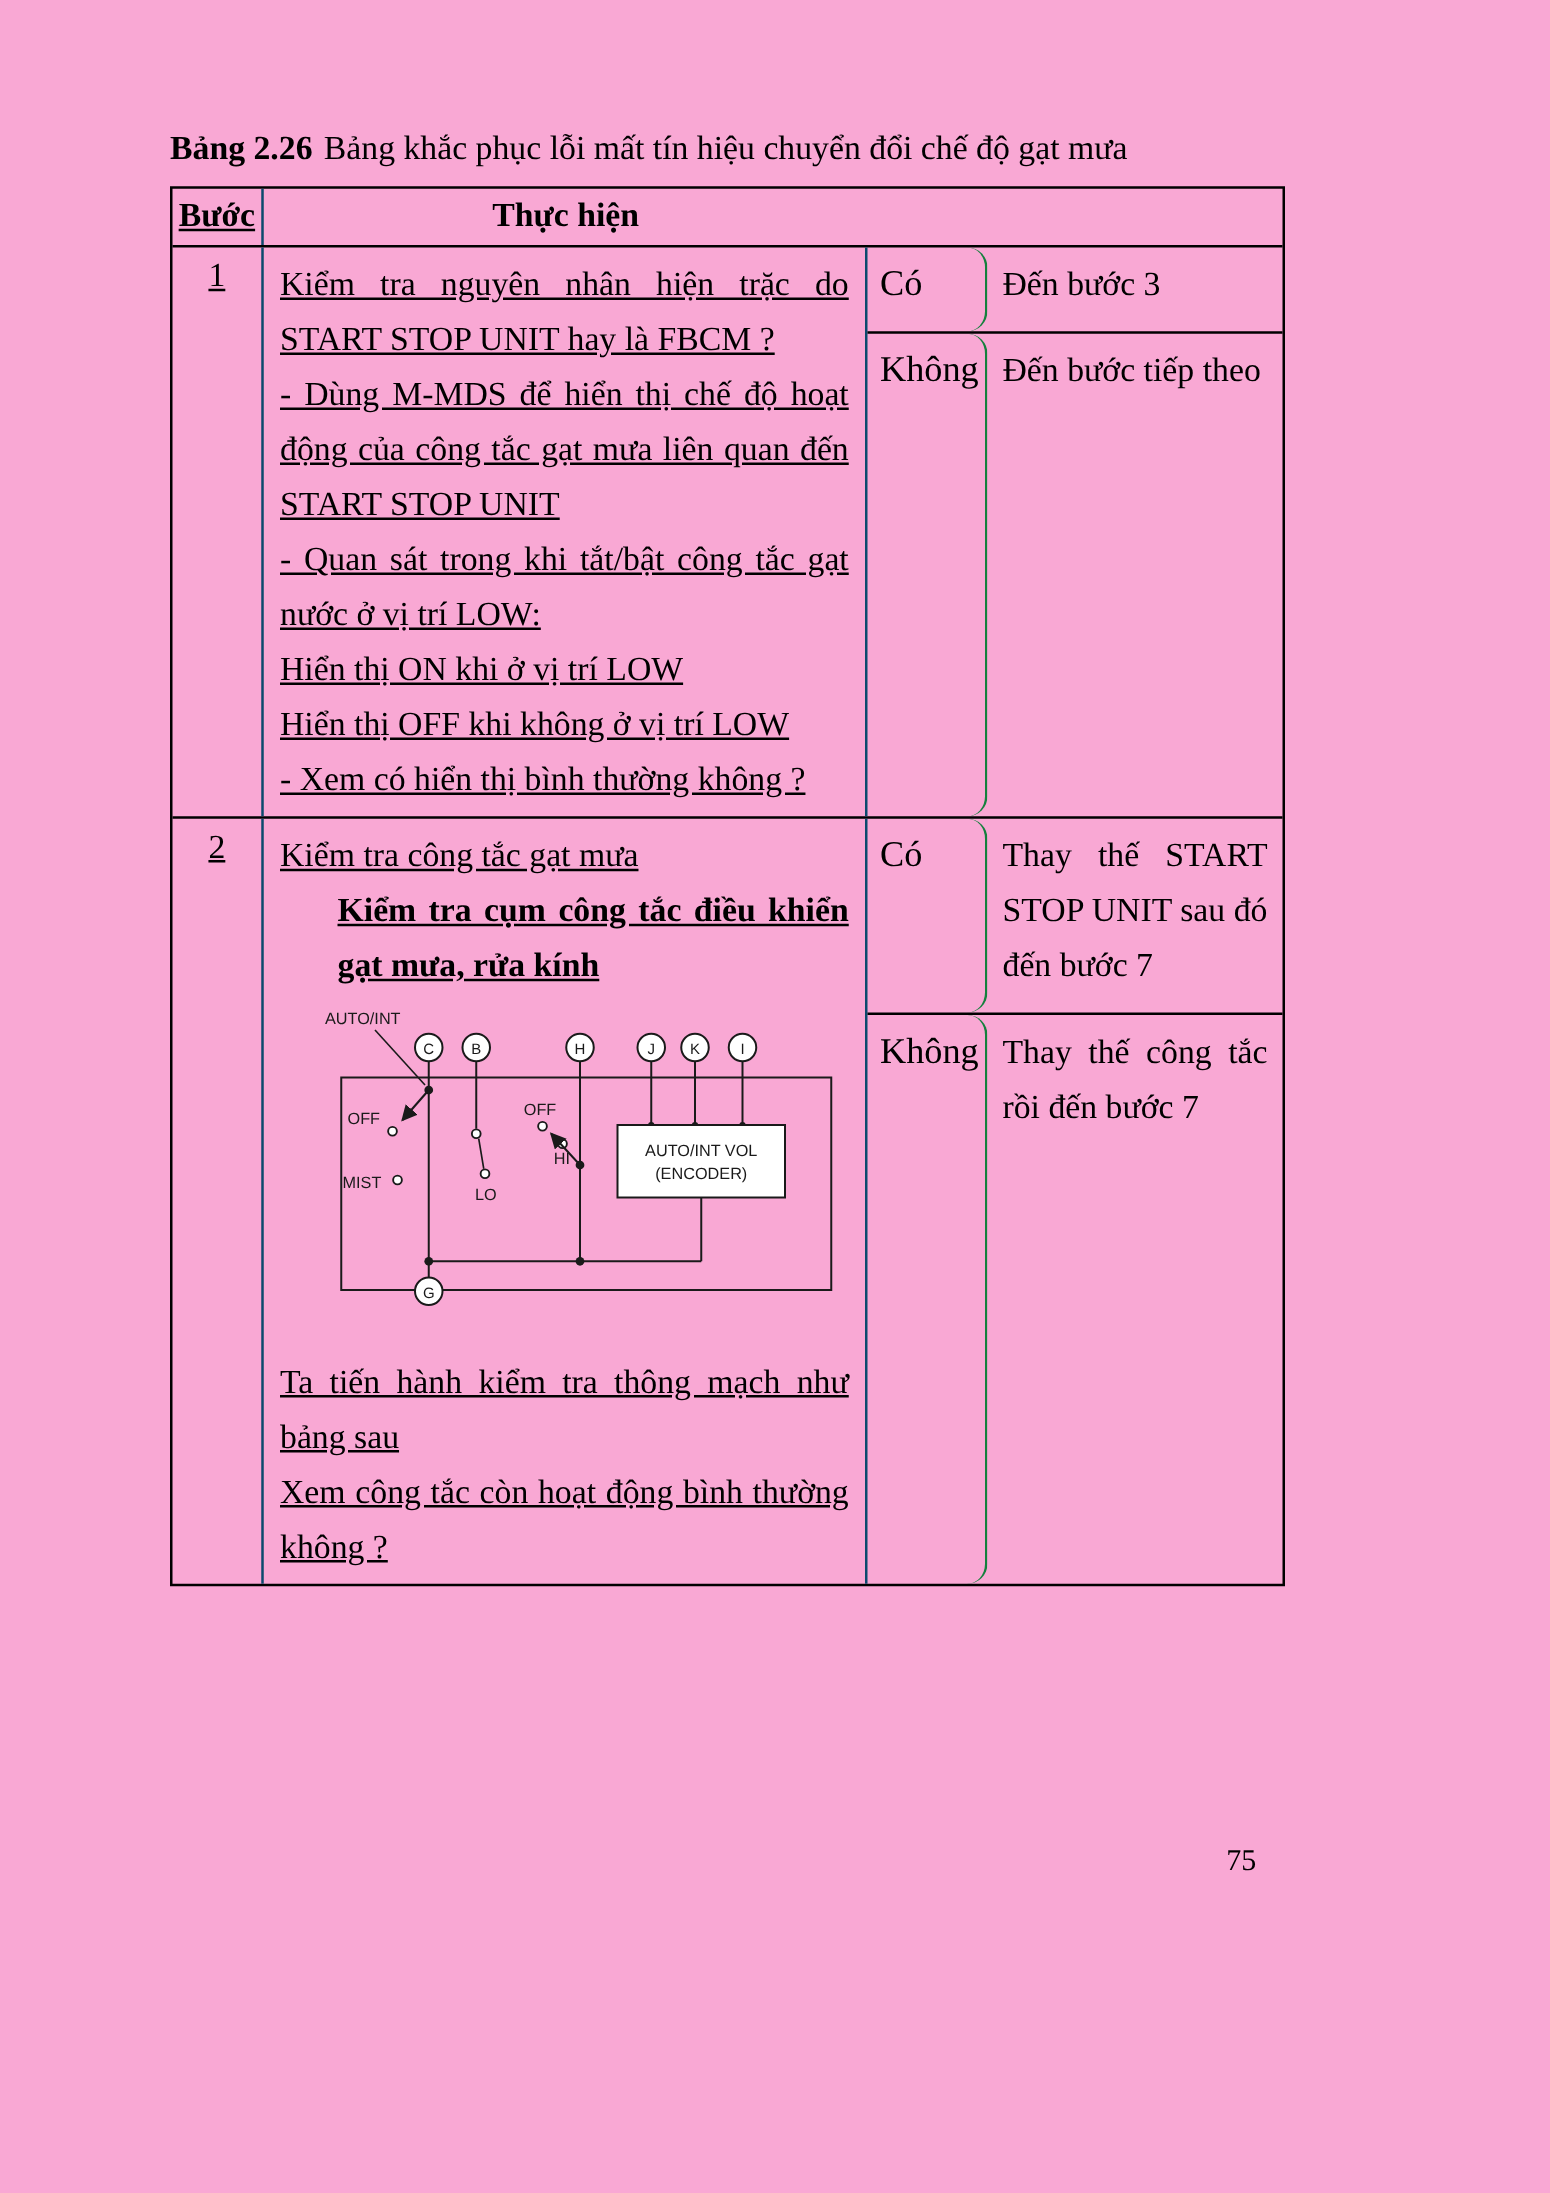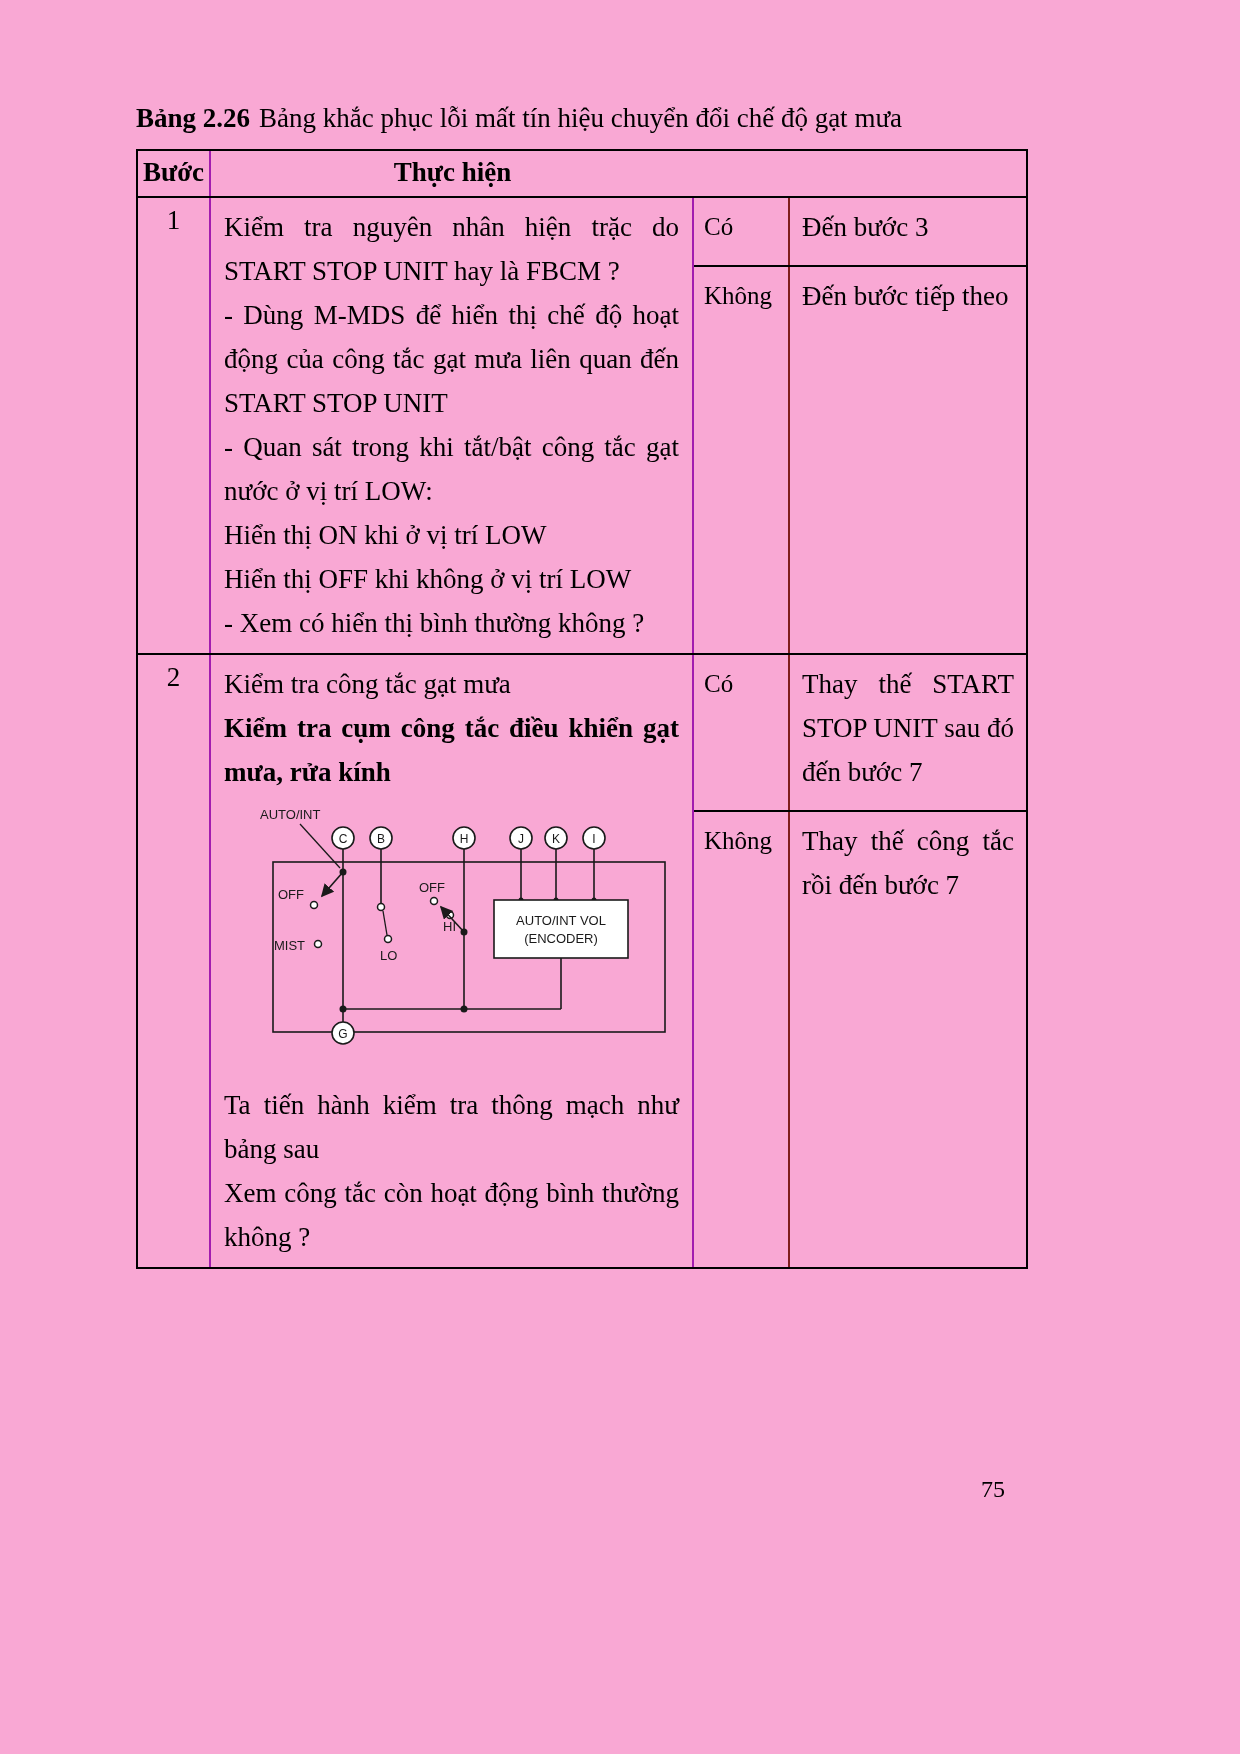--- a/index.html
+++ b/index.html
@@ -35,21 +35,21 @@
     grid-template-columns: 73px 483px 1fr;
     border-bottom: 2px solid #000;
   }
   .hcell {
     font-weight: bold;
     font-size: 27px;
     text-align: center;
     padding: 6px 0 8px 0;
     box-sizing: border-box;
   }
-  .brd-r { border-right: 2px solid #a21caf; }
+  .brd-r { border-right: 2px solid #0c4a6e; text-decoration: underline; }
 
   .brow {
     display: grid;
     grid-template-columns: 73px 483px 1fr;
   }
   .row1 { border-bottom: 2px solid #000; }
 
   .step-cell {
     text-align: center;
     font-size: 27px;
@@ -59,37 +59,38 @@
   .check-cell {
     padding: 7px 13px 8px 13px;
     box-sizing: border-box;
     font-size: 27px;
   }
   .check-cell p {
     margin: 0;
     line-height: 44px;
     text-align: justify;
   }
-  .check-cell p.bold { font-weight: bold; }
+  .check-cell p.bold { font-weight: bold; margin-left: 46px; }
 
   .result-col {
     display: grid;
     grid-template-rows: auto 1fr;
   }
   .result-pair {
     display: grid;
     grid-template-columns: 96px 1fr;
   }
   .result-pair.first { border-bottom: 2px solid #000; }
   .answer-cell {
-    border-right: 2px solid #7f1d1d;
-    font-size: 25px;
+    border-right: 2px solid #15803d;
+    font-size: 29px;
     line-height: 44px;
     padding: 7px 6px 6px 10px;
     box-sizing: border-box;
+    border-radius: 16px;
   }
   .action-cell {
     font-size: 27px;
     line-height: 44px;
     padding: 7px 12px 16px 12px;
     text-align: justify;
     box-sizing: border-box;
     font-family: Liberation Serif, serif;
   }
 

